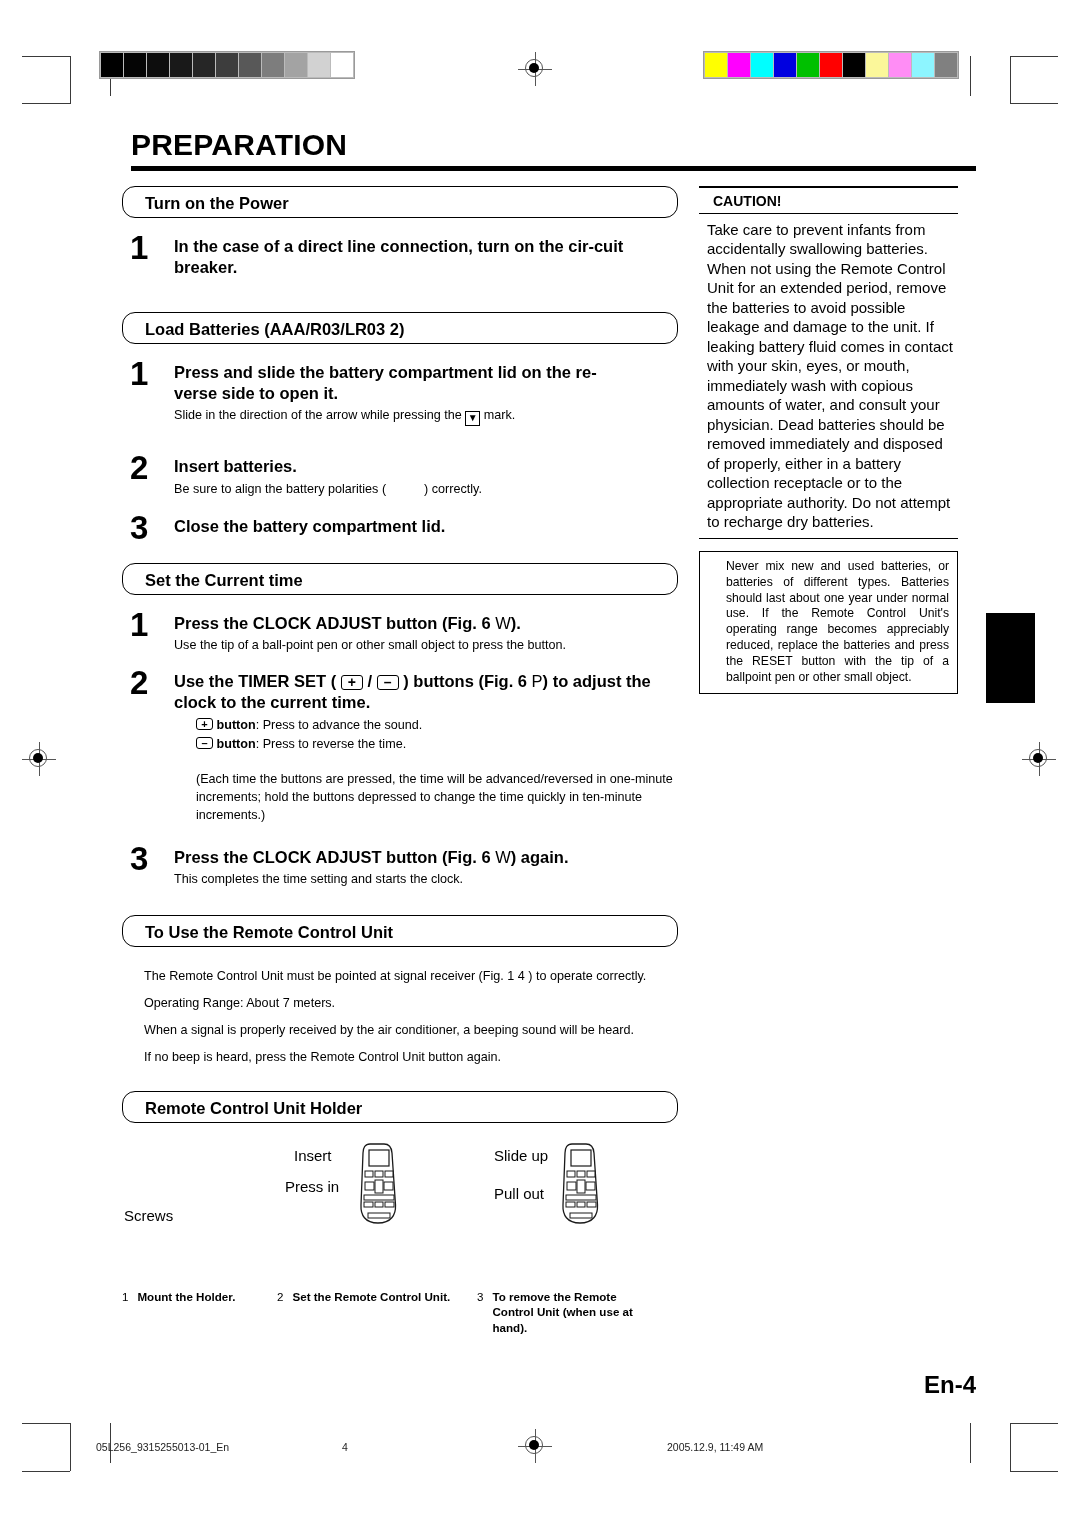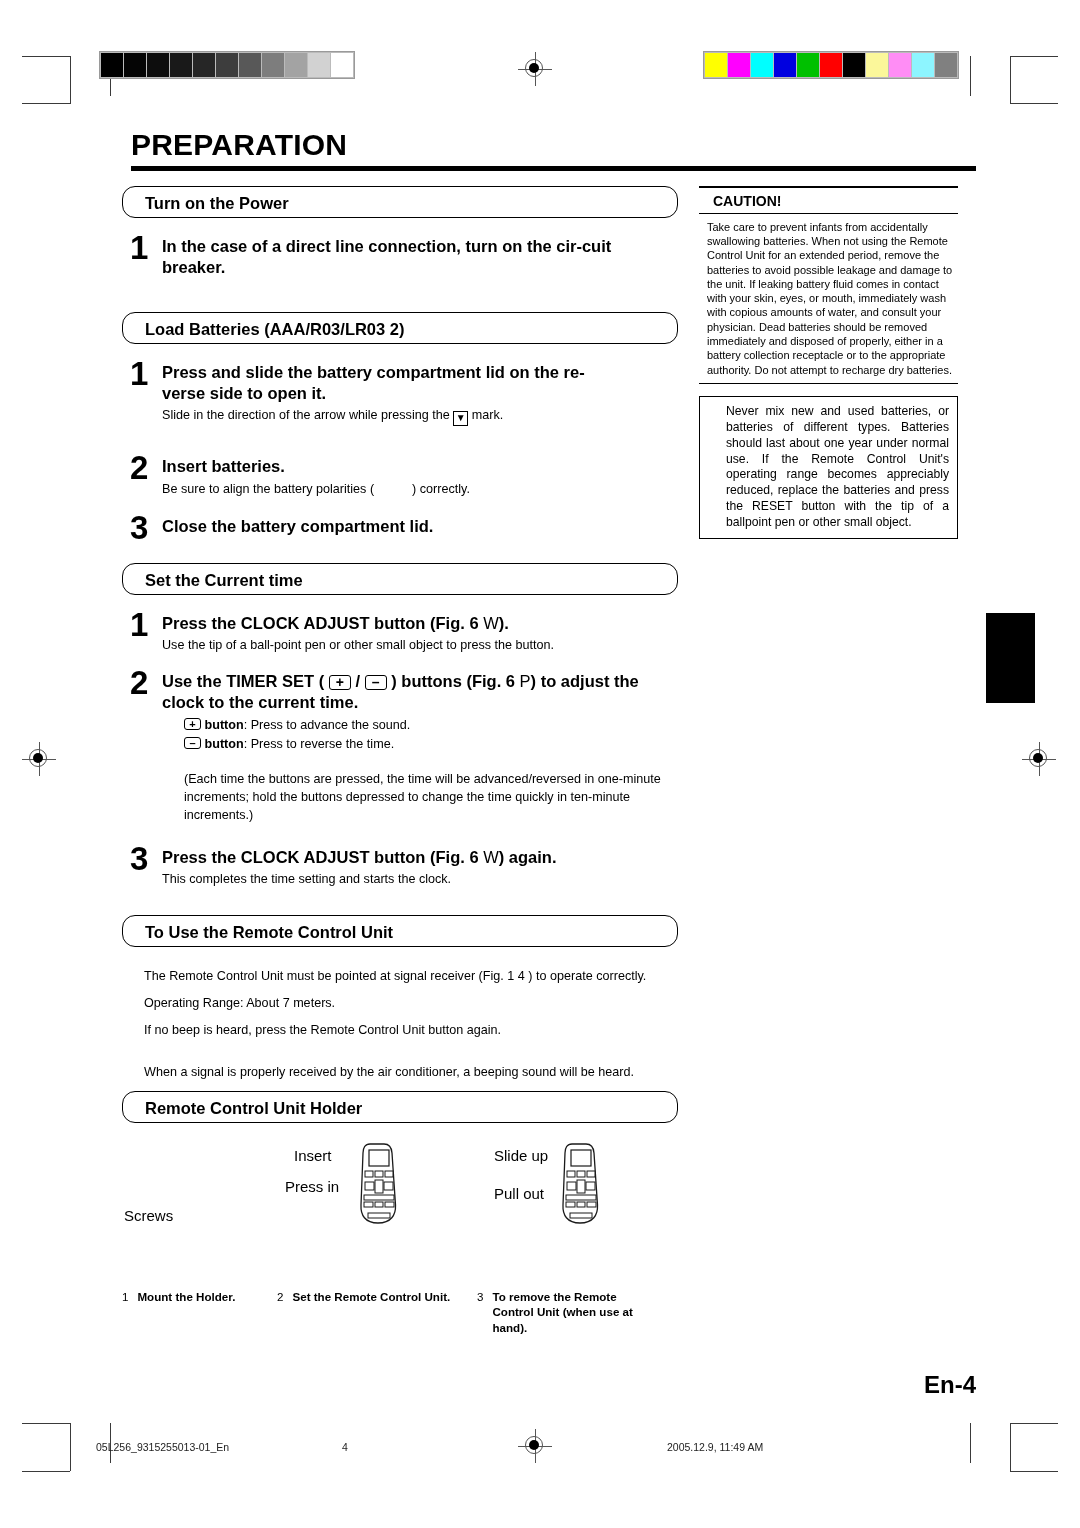--- a/index.html
+++ b/index.html
@@ -48,21 +48,21 @@
     margin-bottom:14px;
   }
 
   
   .step{display:flex;margin:0 0 6px 0;}
   .step .num{
     width:40px;flex:0 0 40px;
     font-size:33px;font-weight:bold;line-height:.95;
     text-align:left;padding-left:8px;box-sizing:border-box;
   }
-  .step .body{flex:1;padding-top:4px;}
+  .step .body{flex:1;padding-top:4px;margin-left:12px;}
   .step .head{font-size:16.5px;font-weight:bold;line-height:1.28;}
   .step .sub{font-size:12.6px;line-height:1.45;margin-top:2px;}
 
   .para{font-size:12.6px;line-height:1.45;margin:0 0 9px 0;}
   .para.ind{margin-left:22px;}
 
   .btnline{font-size:12.6px;line-height:1.5;margin-left:22px;}
   .btnline b{font-weight:bold;}
 
   
@@ -76,21 +76,21 @@
   .markbox{
     display:inline-block;border:1.3px solid #000;
     width:13px;height:13px;line-height:11px;text-align:center;
     font-size:10px;vertical-align:-2px;
   }
 
   
   .cau-rule{height:1.6px;background:#000;}
   .cau-rule.thin{height:1.1px;}
   .cau-title{font-size:14px;font-weight:bold;padding:5px 0 4px 14px;}
-  .cau-body{font-size:11px;line-height:1.30;padding:6px 4px 6px 8px;}
+  .cau-body{font-size:15px;line-height:1.30;padding:6px 4px 6px 8px;}
   .cau-box{border:1.4px solid #000;margin-top:12px;padding:7px 8px 7px 26px;
            font-size:12.2px;line-height:1.30;text-align:justify;}
 
   
   .holder{position:relative;height:150px;margin-top:4px;}
   .hlabel{position:absolute;font-size:15px;}
   .hcap{display:flex;margin-top:6px;}
   .hcap .cell{display:flex;font-size:11.6px;line-height:1.35;}
   .hcap .cn{font-weight:normal;margin-right:9px;}
   .hcap .ct{font-weight:bold;}
@@ -272,22 +272,22 @@
         </div>
         <div class="sub">This completes the time setting and starts the clock.</div>
       </div>
     </div>
 
     <div class="sec" style="margin-bottom:20px;">To Use the Remote Control Unit</div>
 
     <div style="padding-left:22px;">
       <div class="para">The Remote Control Unit must be pointed at signal receiver (Fig. 1 4  ) to operate correctly.</div>
       <div class="para">Operating Range: About 7 meters.</div>
+      <div class="para">When a signal is properly received by the air conditioner, a beeping sound will be heard.</div>
       <div class="para" style="margin-bottom:24px;">If no beep is heard, press the Remote Control Unit button again.</div>
-      <div class="para">When a signal is properly received by the air conditioner, a beeping sound will be heard.</div>
     </div>
 
     <div class="sec" style="margin-bottom:10px;">Remote Control Unit Holder</div>
 
     <div class="holder">
       <div class="hlabel" style="left:2px;top:74px;">Screws</div>
       <div class="hlabel" style="left:172px;top:14px;">Insert</div>
       <div class="hlabel" style="left:163px;top:45px;">Press in</div>
       <div class="hlabel" style="left:372px;top:14px;">Slide up</div>
       <div class="hlabel" style="left:372px;top:52px;">Pull out</div>

